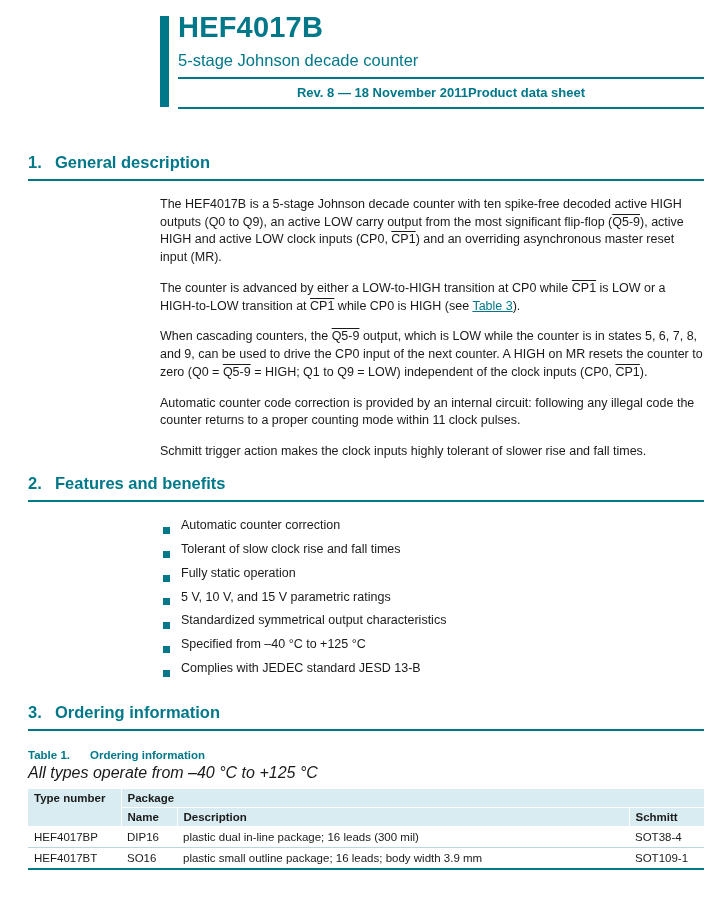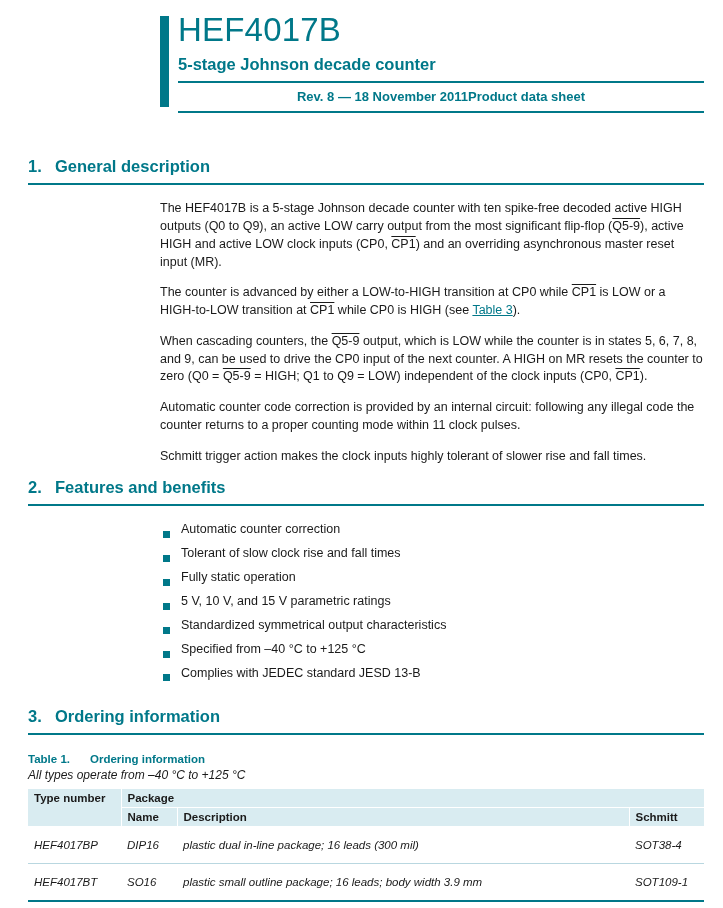--- a/index.html
+++ b/index.html
@@ -14,22 +14,22 @@
     width:723px;height:908px;
     font-family:"Liberation Sans", sans-serif;
     color:var(--text);
     overflow:hidden;
   }
   .page{padding:12px 19px 8px 28px;}
 
   
   .doc-header{margin-left:132px;position:relative;padding-left:18px;}
   .accent-bar{position:absolute;left:0;top:4px;width:9px;height:91px;background:var(--teal);}
-  h1{font-size:33px;line-height:1.1;margin:0;color:var(--teal);font-weight:400;letter-spacing:0.2px;}
-  .subtitle{font-size:16.5px;font-weight:700;color:var(--teal);margin-top:7px;padding-bottom:7px;border-bottom:2px solid var(--teal);}
+  h1{font-size:29px;line-height:1.1;margin:0;color:var(--teal);font-weight:700;letter-spacing:0.2px;}
+  .subtitle{font-size:16.5px;font-weight:400;color:var(--teal);margin-top:7px;padding-bottom:7px;border-bottom:2px solid var(--teal);}
   .rev-row{display:flex;justify-content:center;font-size:13px;font-weight:700;color:var(--teal);padding:6px 0 7px;border-bottom:2px solid var(--teal);}
 
   
   .section{margin-top:0;}
   .sec-head{display:flex;color:var(--teal);font-size:16.5px;font-weight:700;padding-bottom:7px;border-bottom:2.5px solid var(--teal);}
   .sec-num{width:27px;flex:none;}
   .sec-general{margin-top:44px;}
   .sec-features{margin-top:13px;}
   .sec-ordering{margin-top:26px;}
 
@@ -41,31 +41,31 @@
   .link{color:var(--teal);text-decoration:underline;cursor:pointer;}
 
   
   .features-list{list-style:none;margin:15px 0 0 132px;padding:0;}
   .features-list li{display:flex;align-items:flex-end;font-size:12.5px;line-height:1.35;margin-bottom:7px;}
   .bullet{width:7px;height:7px;background:var(--teal);flex:none;margin:4px 11px 0 3px;}
 
   
   .tbl-caption{margin-top:18px;font-size:11.5px;font-weight:700;color:var(--teal);}
   .cap-label{display:inline-block;width:62px;}
-  .tbl-note{font-size:12px;font-style:italic;margin:3px 0 6px;}
+  .tbl-note{font-size:16px;font-style:italic;margin:3px 0 6px;}
   table{width:100%;border-collapse:collapse;font-size:11.5px;}
   thead th{
     background:var(--teal-light-bg);
     border:1.5px solid #fff;
     text-align:left;font-weight:700;
     padding:3px 6px;vertical-align:top;
   }
   thead th:first-child{border-left:none;}
   thead th:last-child{border-right:none;}
-  tbody td{padding:12px 6px;border-bottom:1px solid var(--row-line);font-style:italic;}
+  tbody td{padding:4px 6px;border-bottom:1px solid var(--row-line);}
   tbody tr:last-child td{border-bottom:2px solid var(--teal);}
 </style>
 </head>
 <body>
 
 <div class="page">
 
   <header class="doc-header">
     <div class="accent-bar"></div>
     <h1>HEF4017B</h1>

